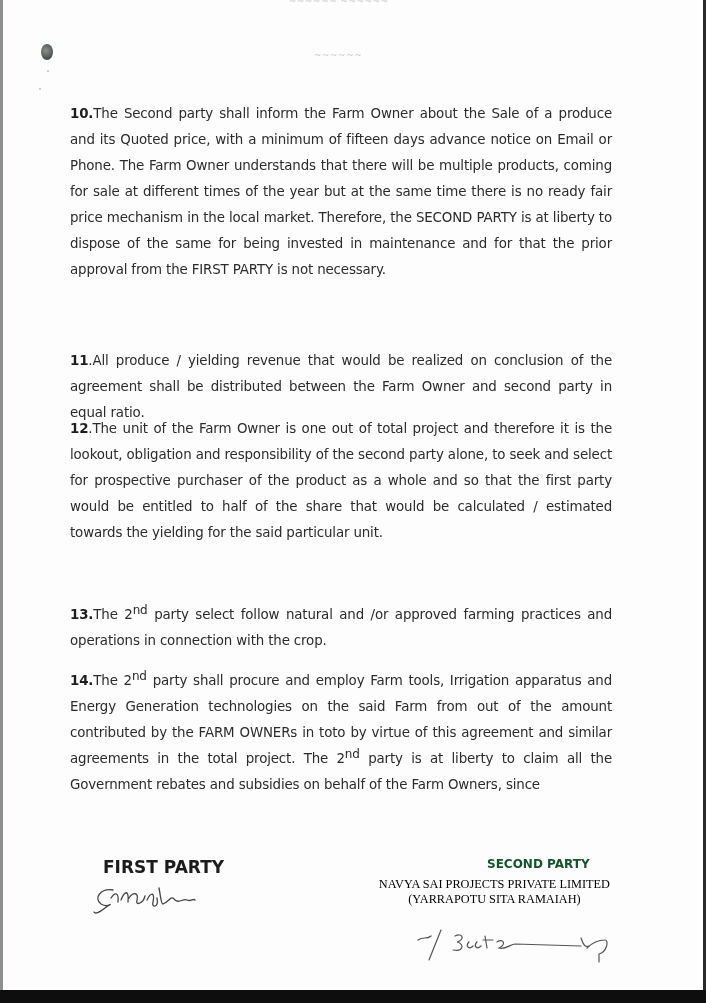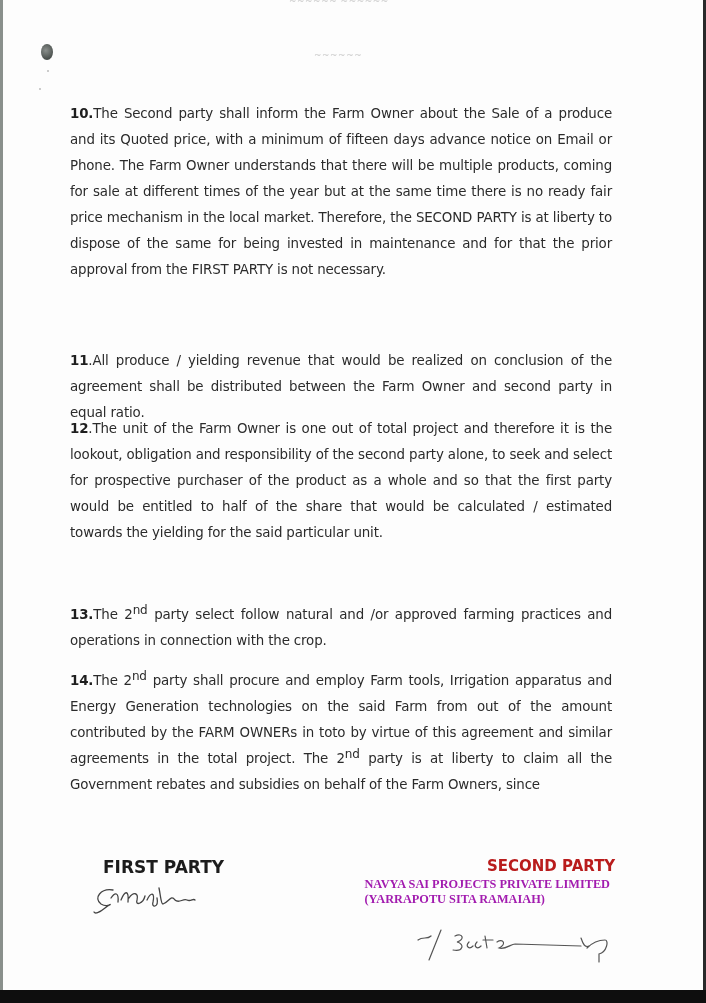--- a/index.html
+++ b/index.html
@@ -44,26 +44,26 @@
     .c12 { top: 416px; }
     .heading { top: 563px; font-weight: bold; text-decoration: underline; }
     .c13 { top: 602px; }
     .c14 { top: 668px; }
     .sig-left-title {
       position: absolute; left: 100px; top: 857px;
       font-family: "DejaVu Sans", sans-serif; font-weight: bold; font-size: 17px; color: #1c1c1c;
     }
     .sig-right-title {
       position: absolute; left: 484px; top: 857px;
-      font-family: "DejaVu Sans", sans-serif; font-weight: bold; font-size: 15px; color: #b91c1c;
+      font-family: "DejaVu Sans", sans-serif; font-weight: bold; font-size: 12px; color: #14532d;
     }
     .sig-right-block {
-      position: absolute; right: 93px; top: 877px; text-align: left;
-      font-family: "Liberation Serif", serif; font-weight: bold; font-size: 12.3px;
-      line-height: 14.5px; color: #a21caf;
+      position: absolute; right: 93px; top: 877px; text-align: center;
+      font-family: "Liberation Serif", serif; font-weight: normal; font-size: 12.3px;
+      line-height: 14.5px; color: #000000;
     }
     .signature { position: absolute; }
     .sig-first { left: 88px; top: 878px; width: 140px; height: 40px; }
     .sig-second { left: 400px; top: 922px; width: 220px; height: 50px; }
   </style>
 </head>
 <body>
 
 <div class="page">
   <div class="bleed bleed-1">~~~~~~ ~~~~~~</div>

